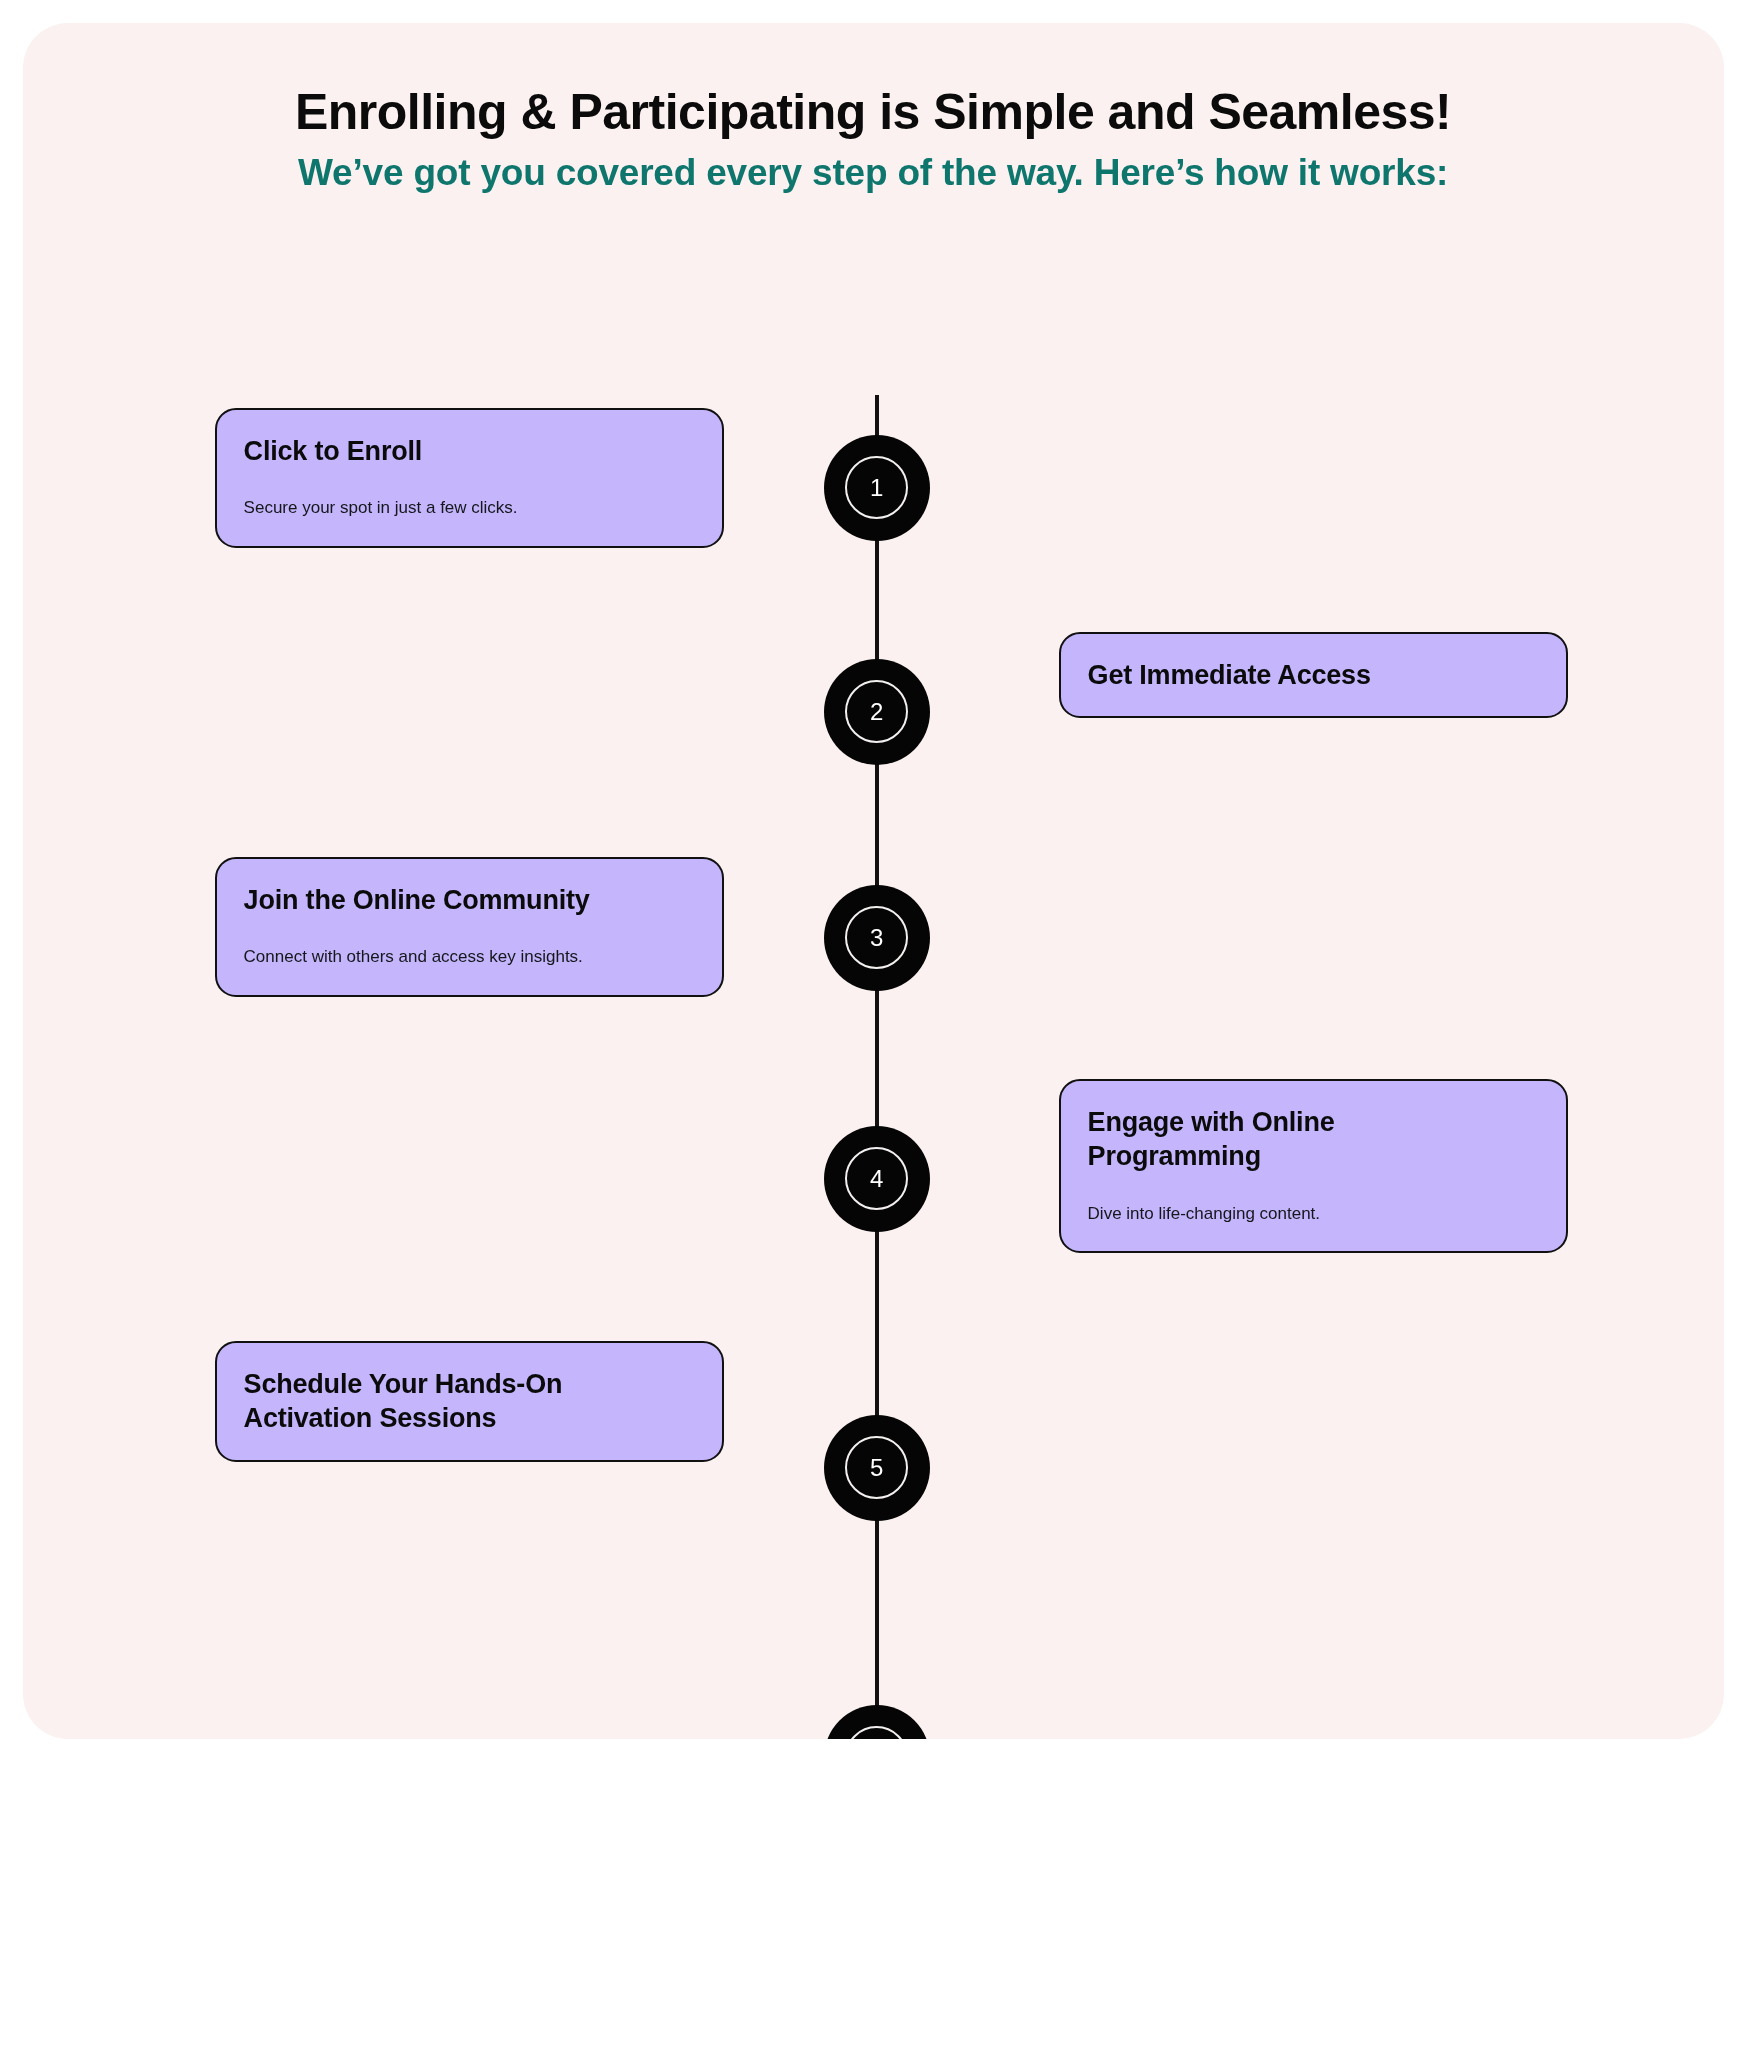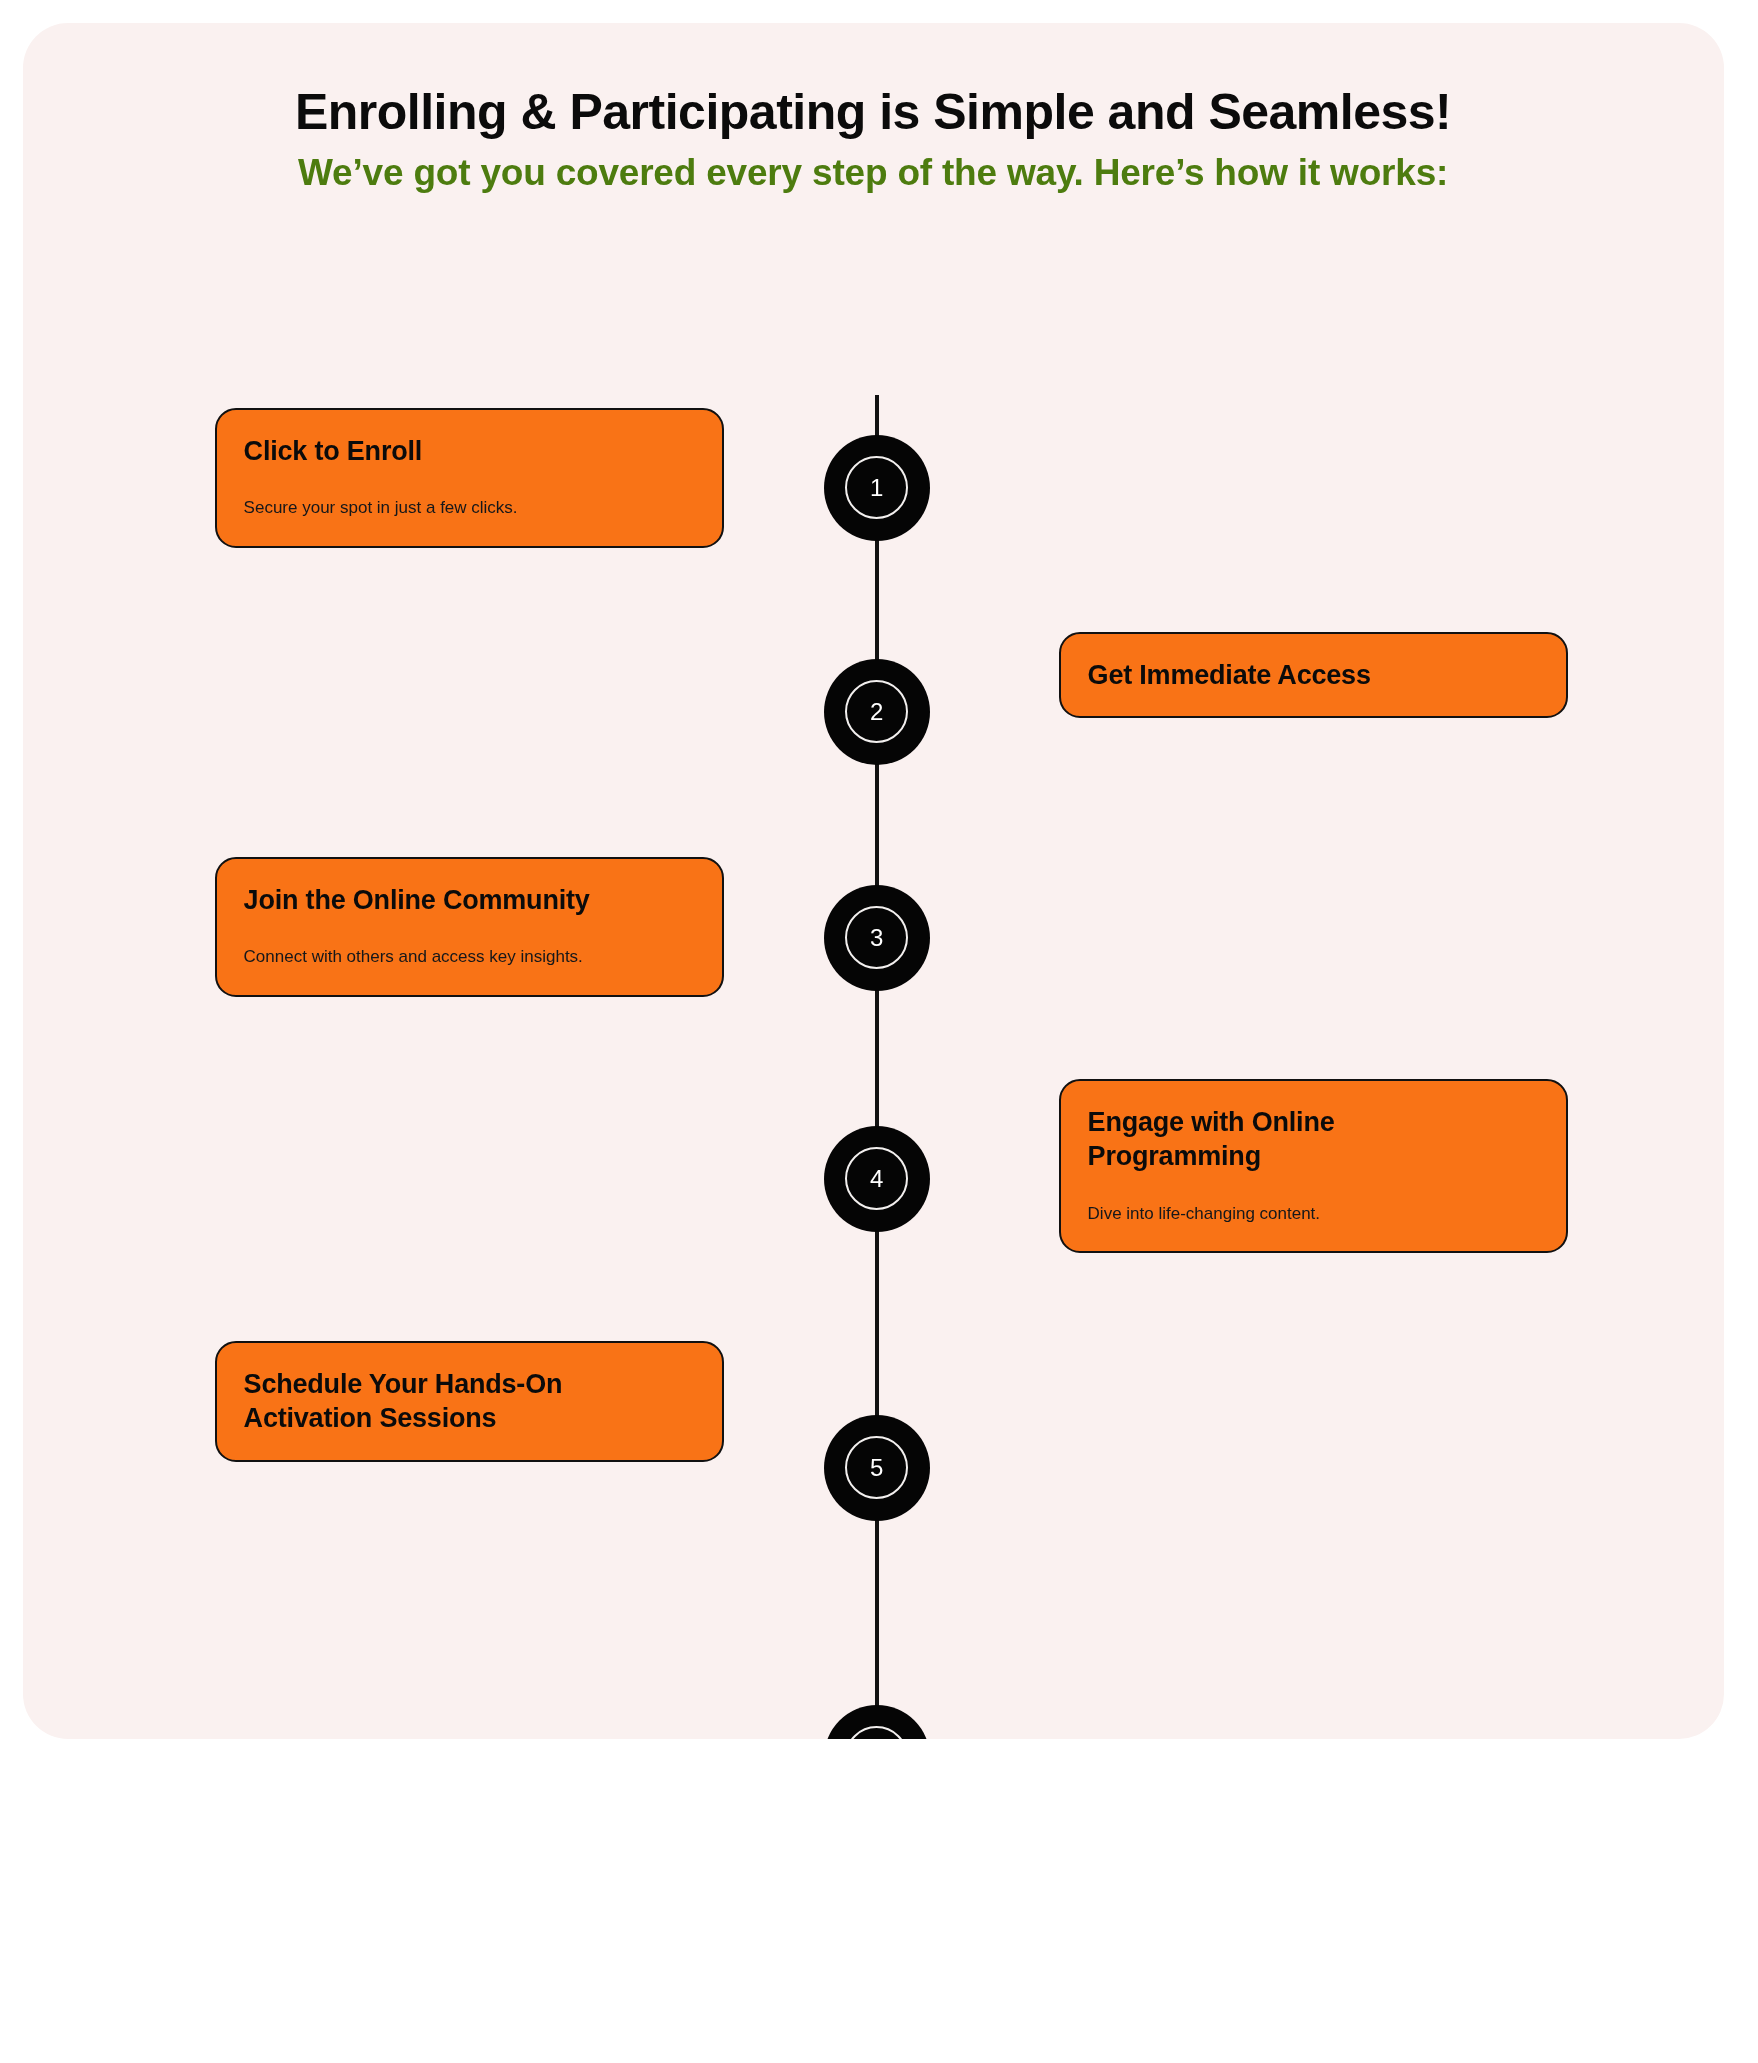--- a/index.html
+++ b/index.html
@@ -42,21 +42,21 @@
     letter-spacing: -0.5px;
     color: #0b0b0b;
     line-height: 1.12;
   }
   .subtitle {
     margin: 11.3px 0 0 0;
     font-family: "Liberation Sans", sans-serif;
     font-size: 37px;
     font-weight: 700;
     letter-spacing: -0.2px;
-    color: #4d7c0f;
+    color: #0f766e;
     line-height: 1.18;
   }
 
   
   .timeline {
     position: absolute;
     left: 0;
     top: 0;
     width: 100%;
     height: 100%;
@@ -98,21 +98,21 @@
     font-size: 24px;
     font-weight: 400;
     color: #ffffff;
     line-height: 1;
   }
 
   
   .card {
     position: absolute;
     box-sizing: border-box;
-    background: #f97316;
+    background: #c4b5fd;
     border: 2px solid #111111;
     border-radius: 21px;
     padding: 24px 27px 24px 27px;
   }
   .card.left  { left: 192px; width: 509px; }
   .card.right { left: 1036px; width: 509px; }
 
   .card-title {
     margin: 0;
     font-family: "Liberation Sans", sans-serif;

